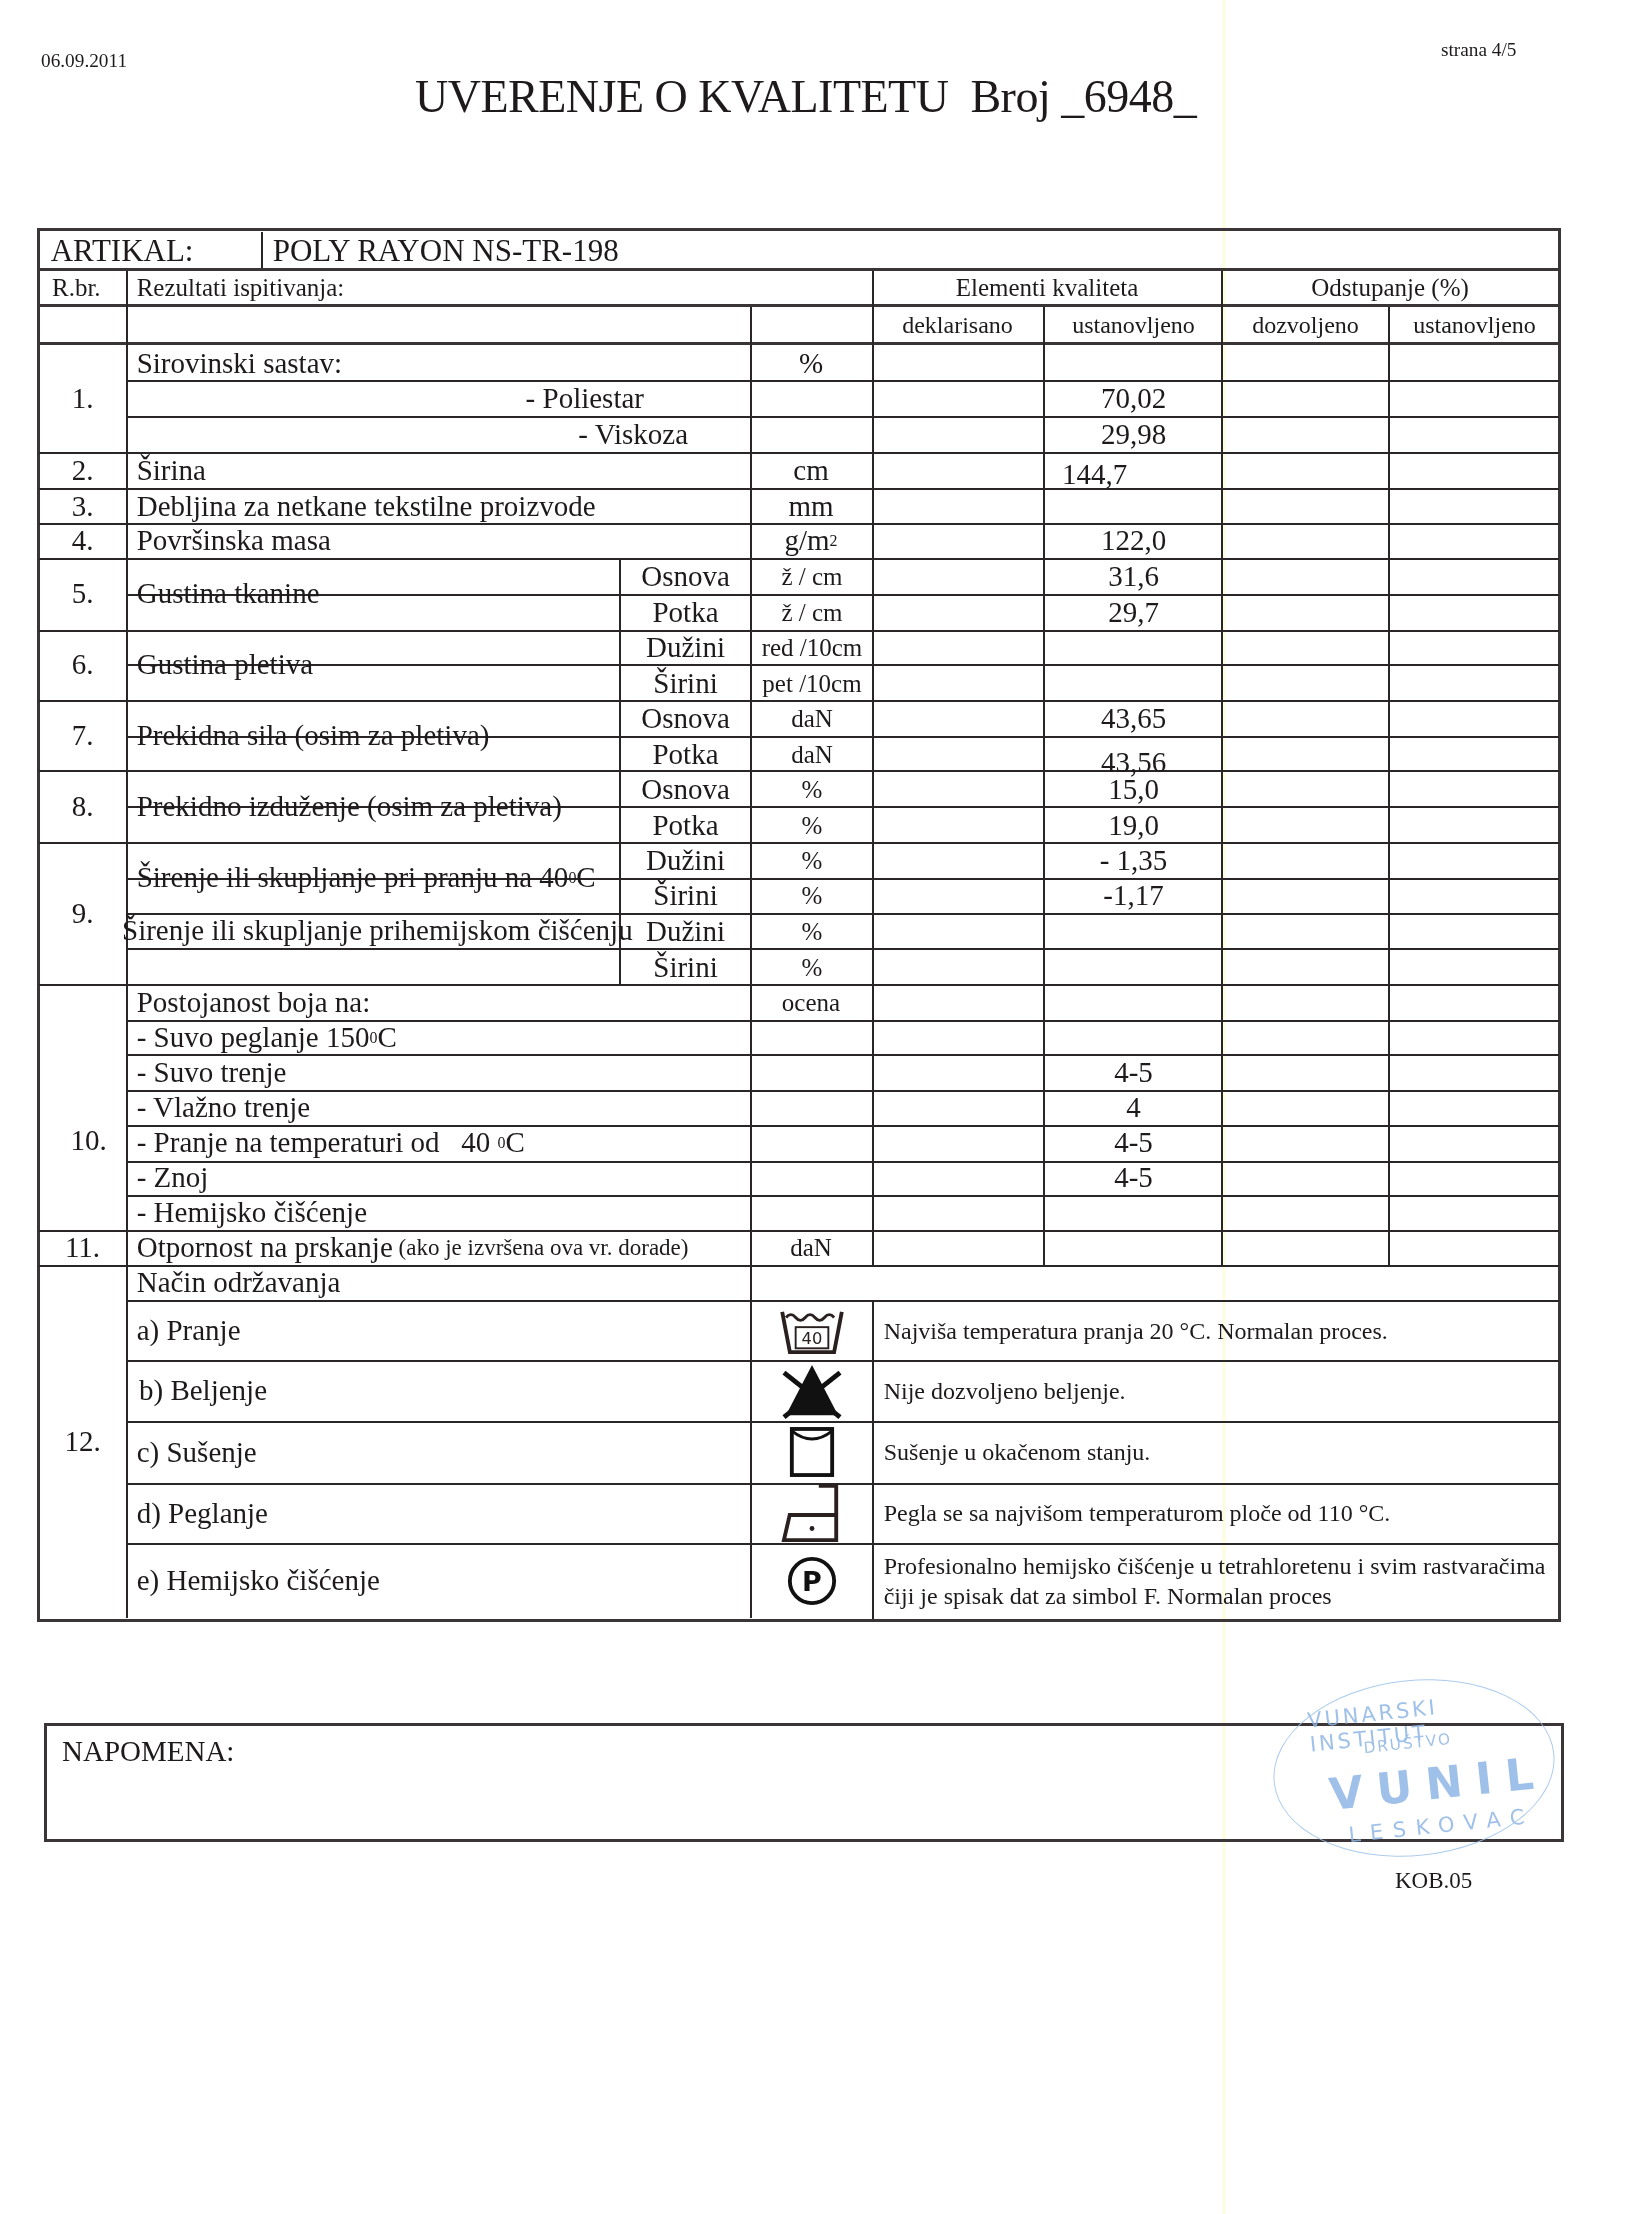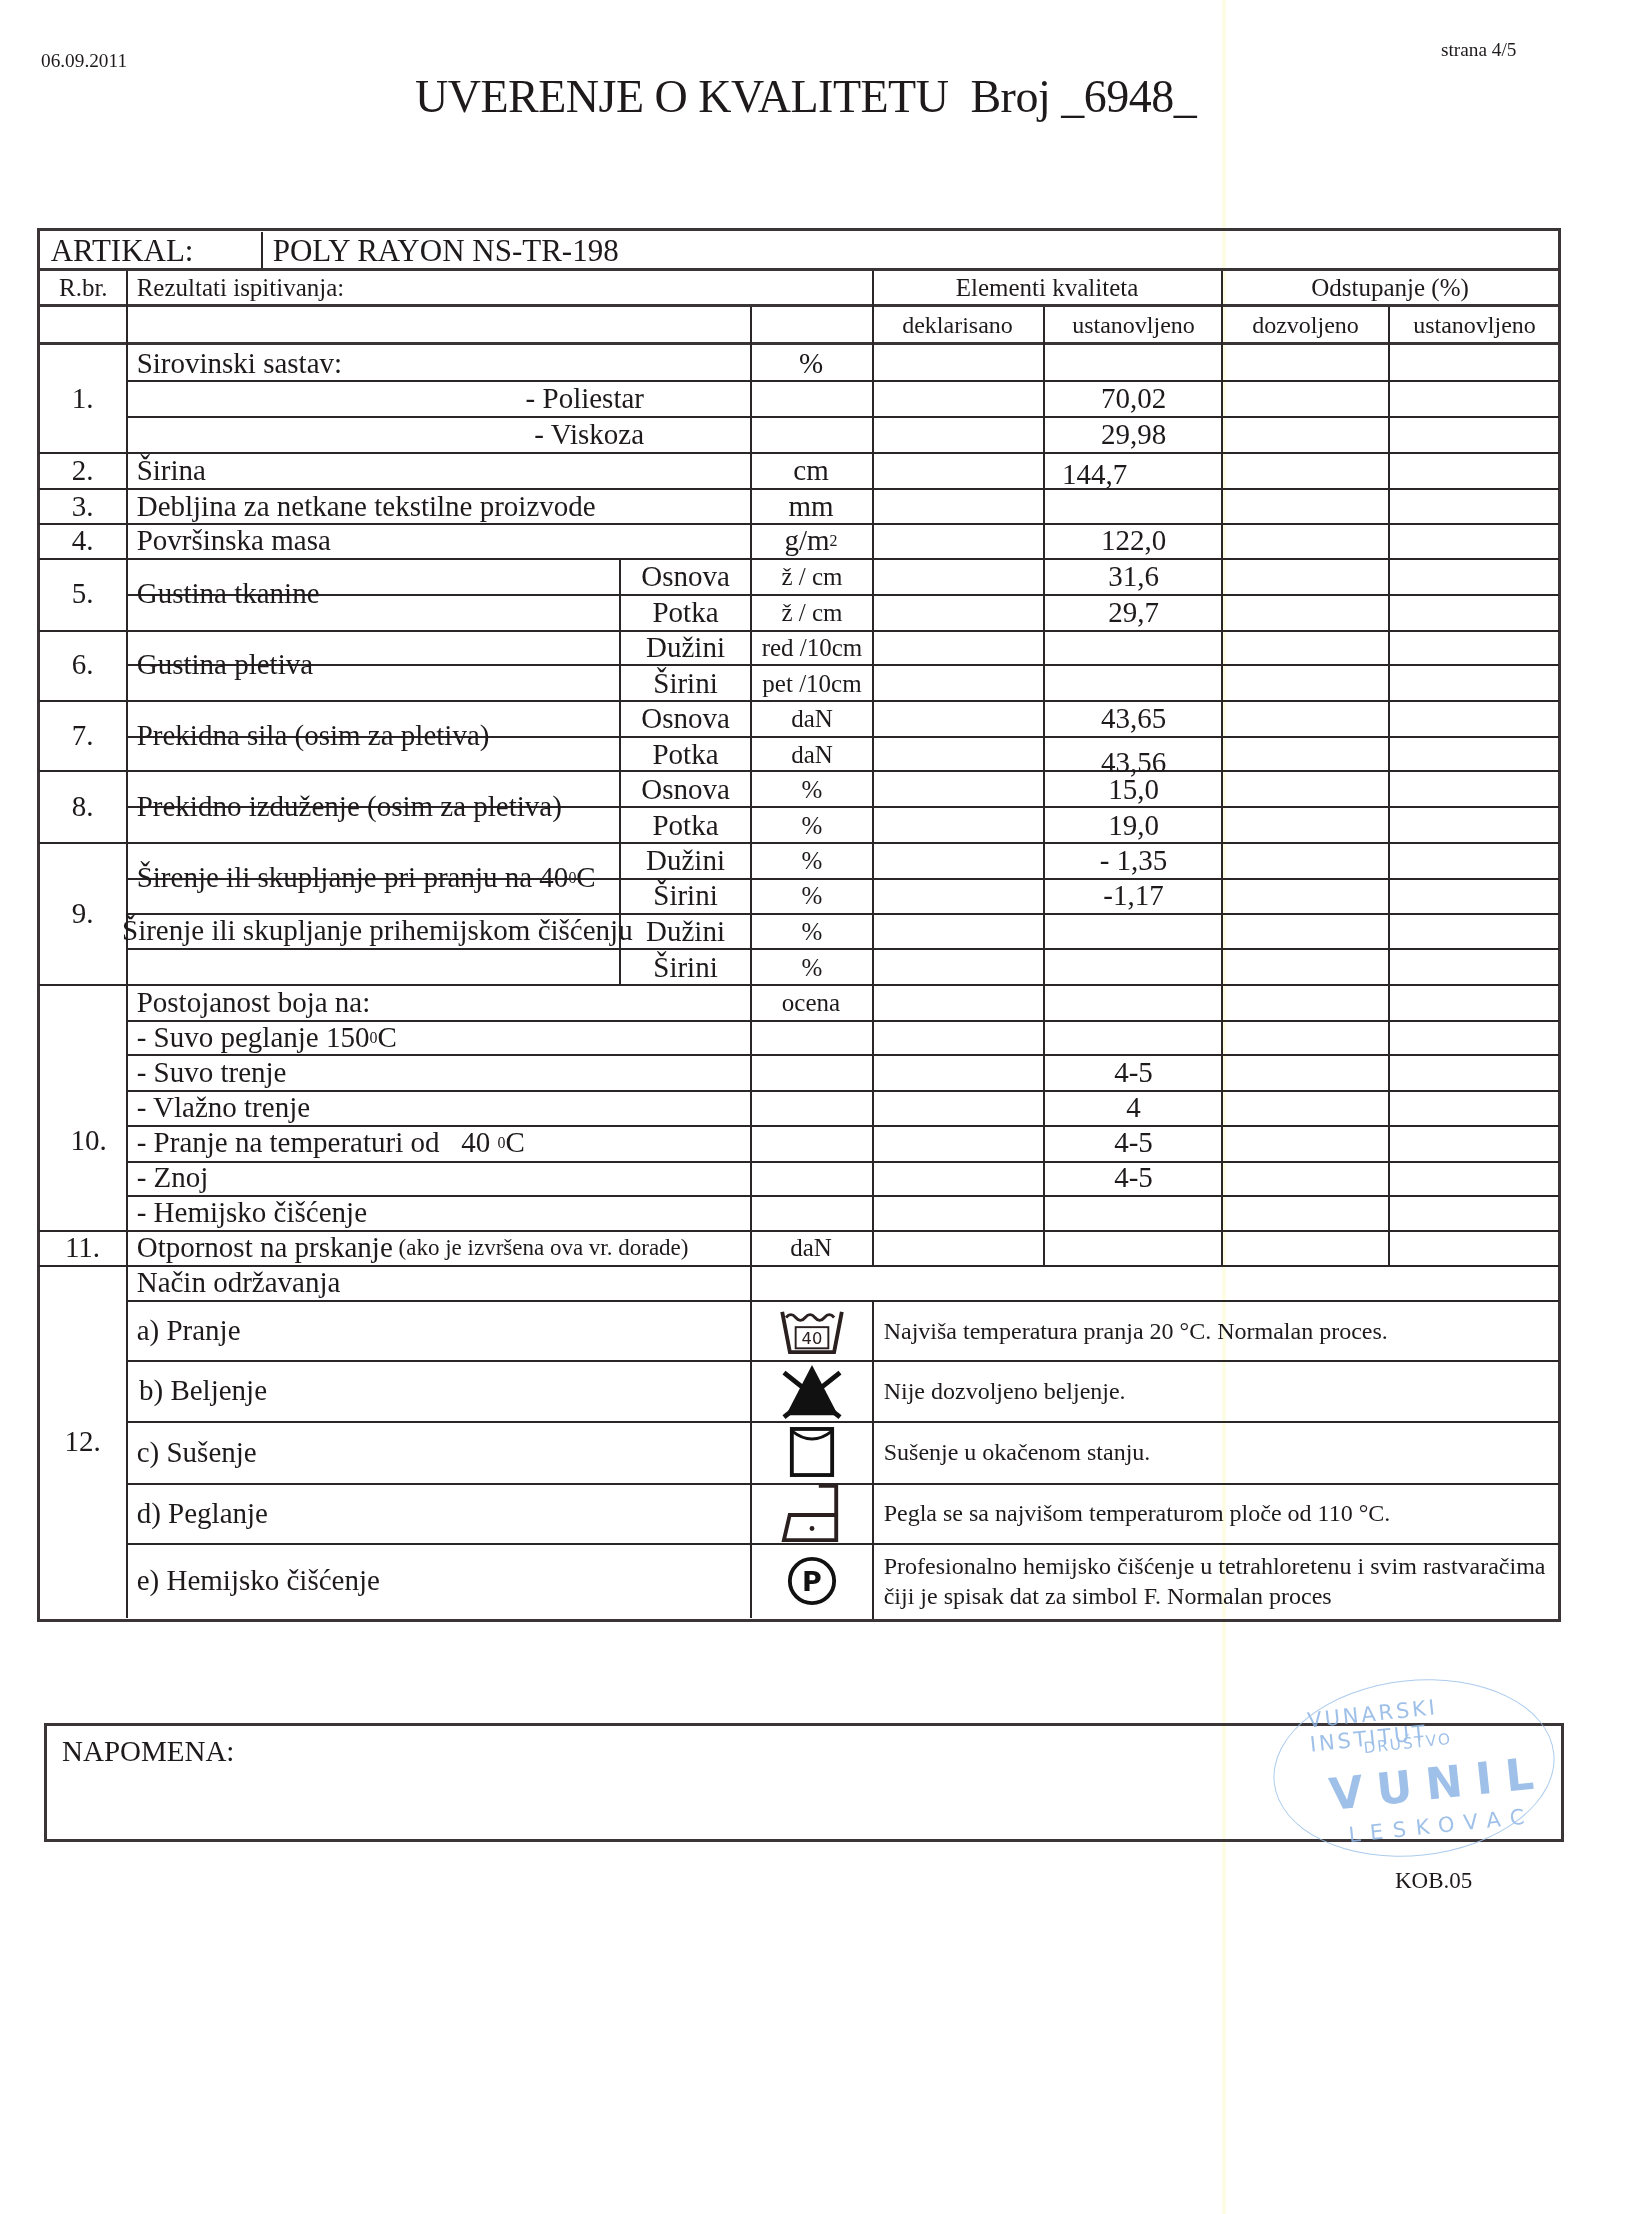--- a/index.html
+++ b/index.html
@@ -44,21 +44,21 @@
 
 <div id="main-table">
 
   <div class="frame" style="left:37px;top:228px;width:1524px;height:1394px;"></div>
 
   <div class="cell left" style="left:41px;top:232px;width:217px;height:37px;font-size:31px;">ARTIKAL:</div>
   <div class="vline" style="left:261px;top:232px;height:37px;"></div>
   <div class="cell left" style="left:263px;top:232px;width:676px;height:37px;font-size:31px;">POLY RAYON NS-TR-198</div>
   <div class="hline thick" style="left:39px;top:268px;width:1520px;height:2.9px;"></div>
 
-  <div class="cell left" style="left:41px;top:271px;width:86px;height:33px;font-size:25px;padding-left:18px;">R.br.</div>
+  <div class="cell left" style="left:41px;top:271px;width:86px;height:33px;font-size:25px;padding-left:11px;">R.br.</div>
   <div class="vline" style="left:126px;top:271px;height:33px;"></div>
   <div class="cell left" style="left:127px;top:271px;width:483px;height:33px;font-size:25px;">Rezultati ispitivanja:</div>
   <div class="cell center" style="left:872px;top:271px;width:350px;height:33px;font-size:25px;">Elementi kvaliteta</div>
   <div class="cell center" style="left:1221px;top:271px;width:338px;height:33px;font-size:25px;">Odstupanje (%)</div>
   <div class="hline thick" style="left:39px;top:304px;width:1520px;height:2.9px;"></div>
 
   <div class="cell center" style="left:872px;top:307px;width:171px;height:35px;font-size:24px;">deklarisano</div>
   <div class="cell center" style="left:1045px;top:307px;width:177px;height:35px;font-size:24px;">ustanovljeno</div>
   <div class="cell center" style="left:1223px;top:307px;width:165px;height:35px;font-size:24px;">dozvoljeno</div>
   <div class="cell center" style="left:1390px;top:307px;width:169px;height:35px;font-size:24px;">ustanovljeno</div>
@@ -104,21 +104,21 @@
       <div class="hline" style="left:126px;top:1483px;width:1433px;"></div>
       <div class="hline" style="left:126px;top:1543px;width:1433px;"></div>
       <div class="vline" style="left:872px;top:1300px;height:319px;"></div>
     </div>
 
   <div class="cell center" style="left:39px;top:345px;width:87px;height:107px;">1.</div>
   <div class="cell left" style="left:127px;top:345px;width:618px;height:36px;">Sirovinski sastav:</div>
   <div class="cell center" style="left:750px;top:345px;width:122px;height:36px;">%</div>
   <div class="cell" style="left:127px;top:380px;width:623px;height:36px;justify-content:flex-end;padding-right:106px;">- Poliestar</div>
   <div class="cell center" style="left:1045px;top:380px;width:177px;height:36px;">70,02</div>
-  <div class="cell" style="left:127px;top:416px;width:623px;height:36px;justify-content:flex-end;padding-right:106px;">- Viskoza</div>
+  <div class="cell" style="left:127px;top:416px;width:623px;height:36px;justify-content:flex-end;padding-right:62px;">- Viskoza</div>
   <div class="cell center" style="left:1045px;top:416px;width:177px;height:36px;">29,98</div>
 
   <div class="cell center" style="left:39px;top:452px;width:87px;height:36px;">2.</div>
   <div class="cell left" style="left:127px;top:452px;width:618px;height:36px;">Širina</div>
   <div class="cell center" style="left:750px;top:452px;width:122px;height:36px;">cm</div>
   <div class="cell center" style="left:1006px;top:452px;width:177px;height:44px;">144,7</div>
 
   <div class="cell center" style="left:39px;top:488px;width:87px;height:36px;">3.</div>
   <div class="cell left" style="left:127px;top:488px;width:618px;height:36px;">Debljina za netkane tekstilne proizvode</div>
   <div class="cell center" style="left:750px;top:488px;width:122px;height:36px;">mm</div>

